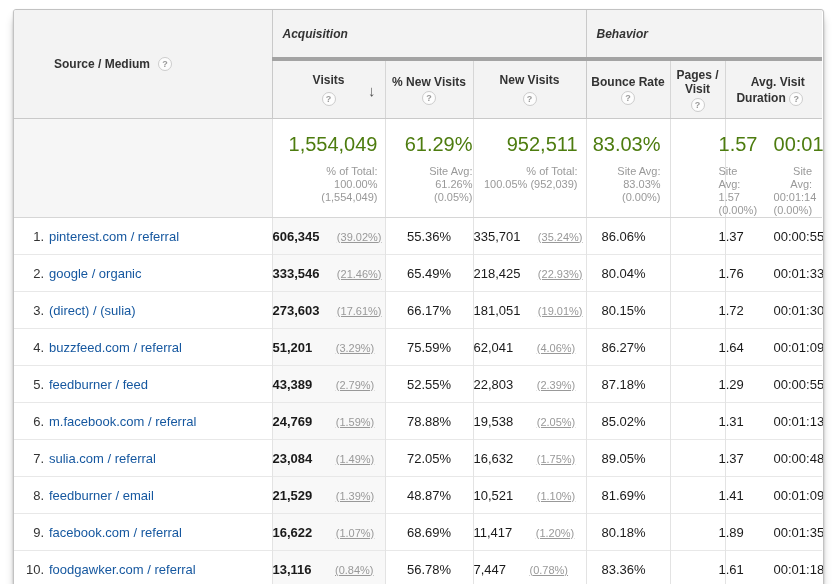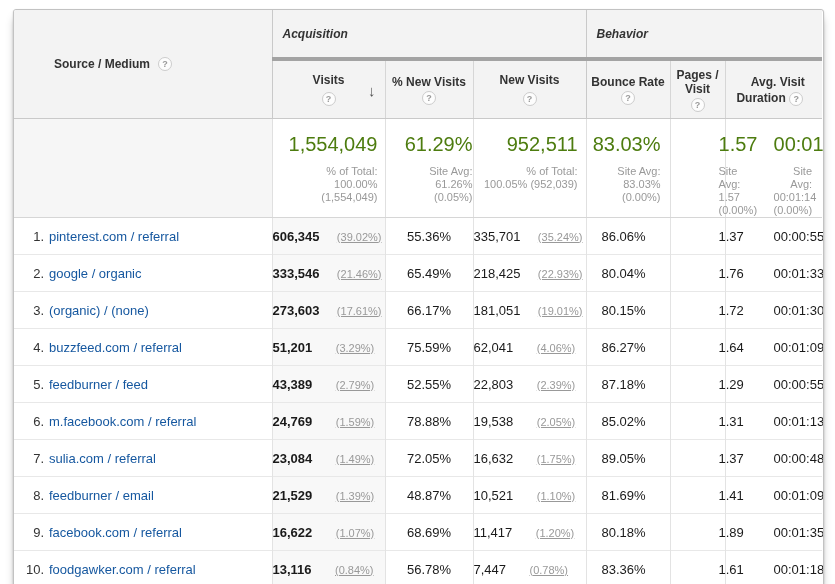--- a/index.html
+++ b/index.html
@@ -243,21 +243,21 @@
       <span>1.76</span>
     </td>
     <td class="ta-r pr10">
       <span>00:01:33</span>
     </td>
   </tr>
         <tr>
     <td class="td-dim">
       <span class="src-wrap">
         <span class="row-num">3.</span>
-        <a class="src-link">(organic) / (none)</a>
+        <a class="src-link">(direct) / (sulia)</a>
       </span>
     </td>
     <td class="td-visits">
       <span class="num-pair pr7">
         <span class="val bold">273,603</span>
         <span class="pct">(17.61%)</span>
       </span>
     </td>
     <td class="ta-r pr12">
       <span>66.17%</span>

